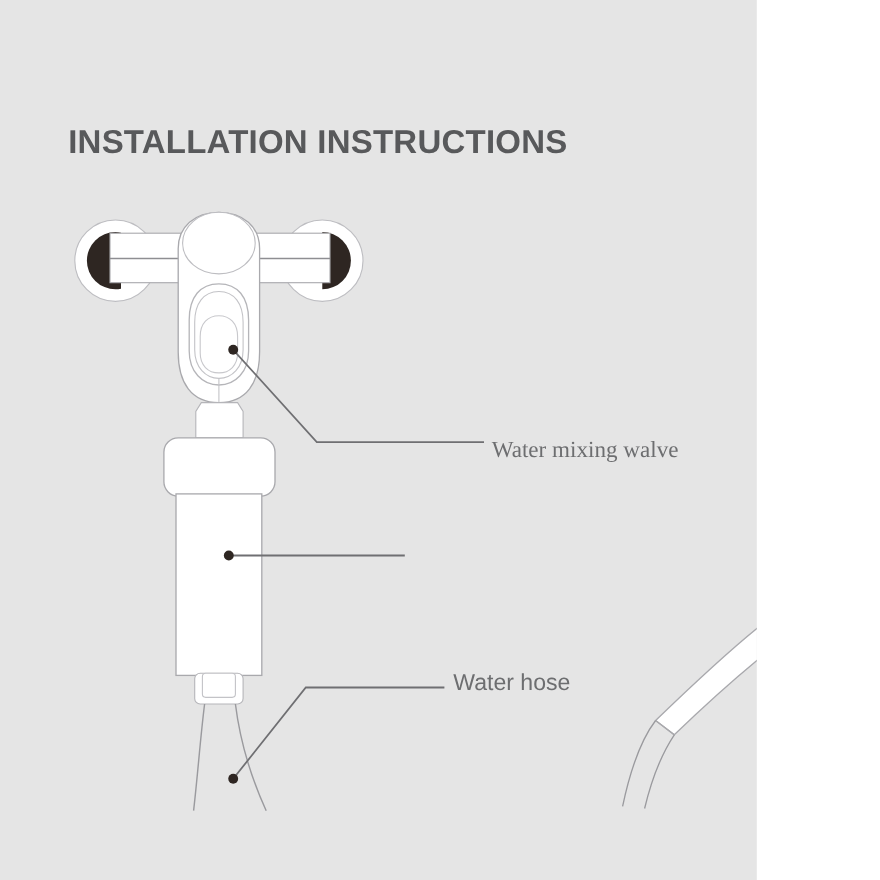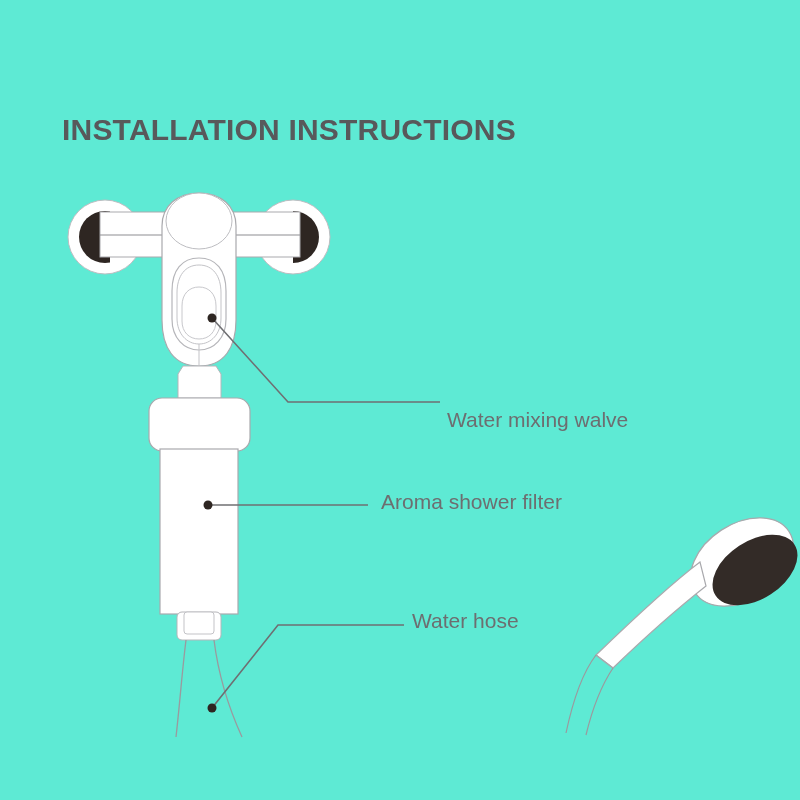--- a/index.html
+++ b/index.html
@@ -2,44 +2,44 @@
 <html><head>
 <meta charset="utf-8">
 <style>
   html, body {
     margin: 0;
     padding: 0;
     background: #ffffff;
   }
   #page {
     position: relative;
-    width: 800px;
+    width: 688px;
     height: 800px;
-    background: #5eead4;
+    background: #e5e5e5;
     overflow: hidden;
     font-family: "Liberation Sans", sans-serif;
   }
   #title {
     position: absolute;
     left: 62px;
     top: 113px;
     font-size: 30px;
     font-weight: bold;
     color: #58595b;
     letter-spacing: 0.2px;
     white-space: nowrap;
   }
   .callout-label {
     position: absolute;
     font-size: 21px;
     color: #6d6e70;
     white-space: nowrap;
     font-weight: normal;
   }
-  #label-valve  { left: 447px; top: 408px; }
+  #label-valve  { left: 447px; top: 396px; font-family: Liberation Serif, serif; }
   #label-filter { left: 381px; top: 490px; }
   #label-hose   { left: 412px; top: 609px; }
   svg.art {
     position: absolute;
     left: 0;
     top: 0;
     width: 800px;
     height: 800px;
   }
 </style>
@@ -131,17 +131,16 @@
       <polyline points="208,505 368,505" fill="none" stroke="#6f6f72" stroke-width="1.6"></polyline>
       <circle cx="208" cy="505" r="4.5" fill="#2e2622"></circle>
 
       <polyline points="212,708 278,625 404,625" fill="none" stroke="#6f6f72" stroke-width="1.6"></polyline>
       <circle cx="212" cy="708" r="4.5" fill="#2e2622"></circle>
     </g>
   </svg>
 
   <div class="callout-label" id="label-valve">Water mixing walve</div>
 
-  <div class="callout-label" id="label-filter">Aroma shower filter</div>
 
   <div class="callout-label" id="label-hose">Water hose</div>
 
 </div>
 
 </body></html>

